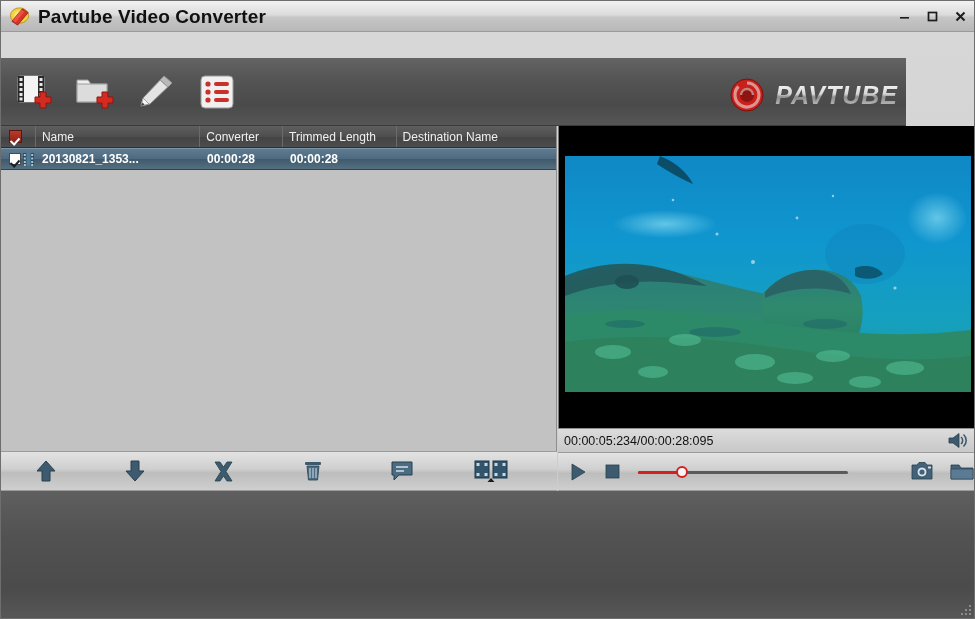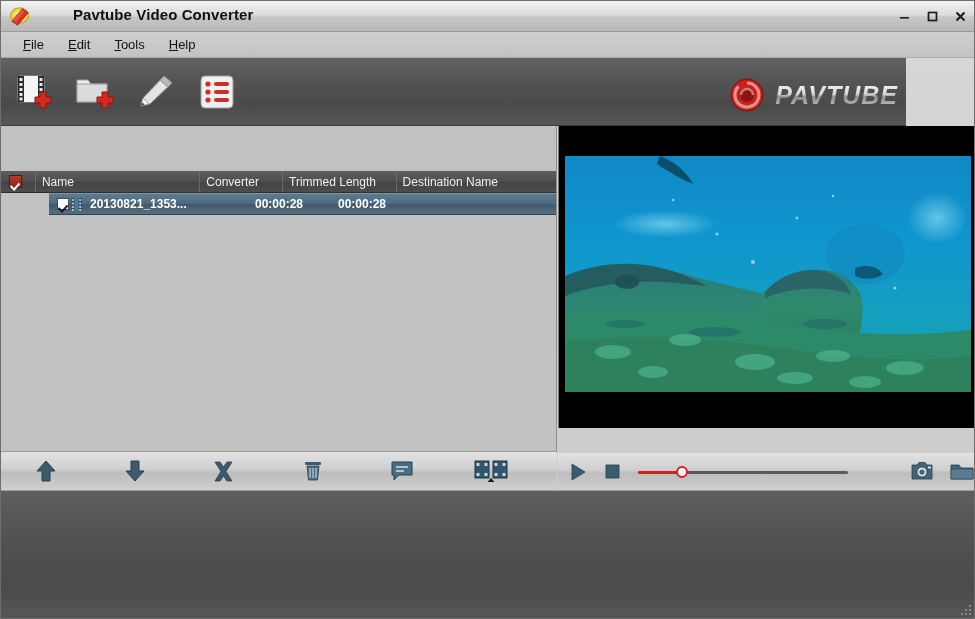--- a/index.html
+++ b/index.html
@@ -31,25 +31,24 @@
     box-sizing: border-box;
   }
   .title-logo {
     position: absolute;
     left: 8px; top: 4px;
     width: 23px; height: 23px;
   }
   .title-text {
     position: absolute;
     left: 37px; top: 5px;
-    font-size: 15px;
+    font-size: 19px;
     font-weight: bold;
     color: #101010;
     letter-spacing: 0.1px;
-    margin-left: 35px;
   }
   .winbtns {
     position: absolute;
     right: 6px; top: 6px;
     display: flex;
     gap: 9px;
     align-items: center;
   }
   .winbtn {
     width: 19px; height: 18px;
@@ -127,21 +126,20 @@
     box-sizing: border-box;
   }
   .list-header {
     display: flex;
     height: 22px;
     background: linear-gradient(to bottom, #5e5e5e 0%, #4e4e4e 50%, #434343 51%, #4d4d4d 100%);
     border-bottom: 1px solid #2f2f2f;
     box-sizing: border-box;
     color: #f0f0f0;
     font-size: 12px;
-    margin-top: 45px;
   }
   .hcell {
     display: flex;
     align-items: center;
     padding-left: 6px;
     border-right: 1px solid #6b6b6b;
     box-sizing: border-box;
     overflow: hidden;
     white-space: nowrap;
     cursor: default;
@@ -173,21 +171,20 @@
     font-size: 12px;
     box-sizing: border-box;
     cursor: default;
   }
   .list-row.selected {
     background: linear-gradient(to bottom, #5f7b90 0%, #4e6a80 48%, #40596d 52%, #54707f 100%);
     color: #ffffff;
     font-weight: bold;
     border-top: 1px solid #7a96a8;
     border-bottom: 1px solid #30424f;
-    margin-left: 48px;
   }
   .rcell {
     display: flex;
     align-items: center;
     padding-left: 6px;
     box-sizing: border-box;
     overflow: hidden;
     white-space: nowrap;
   }
   .rcell-check {
@@ -353,26 +350,20 @@
         </svg>
       </div>
       <div class="winbtn">
         <svg width="13" height="13" viewBox="0 0 13 13">
           <path d="M2.5 2.5 L10.5 10.5 M10.5 2.5 L2.5 10.5" stroke="#1c1c1c" stroke-width="2" fill="none"></path>
         </svg>
       </div>
     </div>
   </div>
 
-  <div class="menubar">
-    <div class="menu-item"><u>F</u>ile</div>
-    <div class="menu-item"><u>E</u>dit</div>
-    <div class="menu-item"><u>T</u>ools</div>
-    <div class="menu-item"><u>H</u>elp</div>
-  </div>
 
   <div class="toolbar">
     <div class="tb-btn" style="left:9px;">
       <svg width="42" height="42" viewBox="0 0 42 42">
         <rect x="5" y="5" width="26" height="26" rx="2" fill="#e8e8e8" stroke="#9c9c9c"></rect>
         <rect x="5" y="5" width="6" height="26" fill="#2a2a2a"></rect>
         <rect x="25" y="5" width="6" height="26" fill="#2a2a2a"></rect>
         <g fill="#e8e8e8">
           <rect x="6.5" y="7" width="3" height="3"></rect>
             <rect x="6.5" y="12" width="3" height="3"></rect>
@@ -581,20 +572,28 @@
             <circle cx="152" cy="78" r="1.5"></circle>
           <circle cx="232" cy="62" r="1.4"></circle>
             <circle cx="108" cy="44" r="1.3"></circle>
           <circle cx="330" cy="132" r="1.6"></circle>
             <circle cx="268" cy="40" r="1.2"></circle>
         </g>
       </svg>
     </div>
   </div>
 
+  <div class="timerow">
+    <span class="timetext">00:00:05:234/00:00:28:095</span>
+    <svg width="20" height="17" viewBox="0 0 20 17">
+      <path d="M1 6 h4 L11 1.5 v14 L5 11 h-4 z" fill="#3d5a6e" stroke="#27414f" stroke-width="0.8"></path>
+      <path d="M13 5 a4.5 4.5 0 0 1 0 7" fill="none" stroke="#3d5a6e" stroke-width="1.6"></path>
+      <path d="M15.5 2.5 a8 8 0 0 1 0 12" fill="none" stroke="#3d5a6e" stroke-width="1.6"></path>
+    </svg>
+  </div>
 
   <div class="playrow">
     <div class="pl-btn" style="margin-left:6px;">
       <svg width="17" height="18" viewBox="0 0 17 18">
         <path d="M2 1 L15 9 L2 17 Z" fill="#3d5a6e" stroke="#27414f" stroke-width="0.8"></path>
       </svg>
     </div>
     <div class="pl-btn" style="margin-left:6px;">
       <svg width="15" height="15" viewBox="0 0 15 15">
         <rect x="1" y="1" width="13" height="13" fill="#3d5a6e" stroke="#27414f" stroke-width="0.8"></rect>

